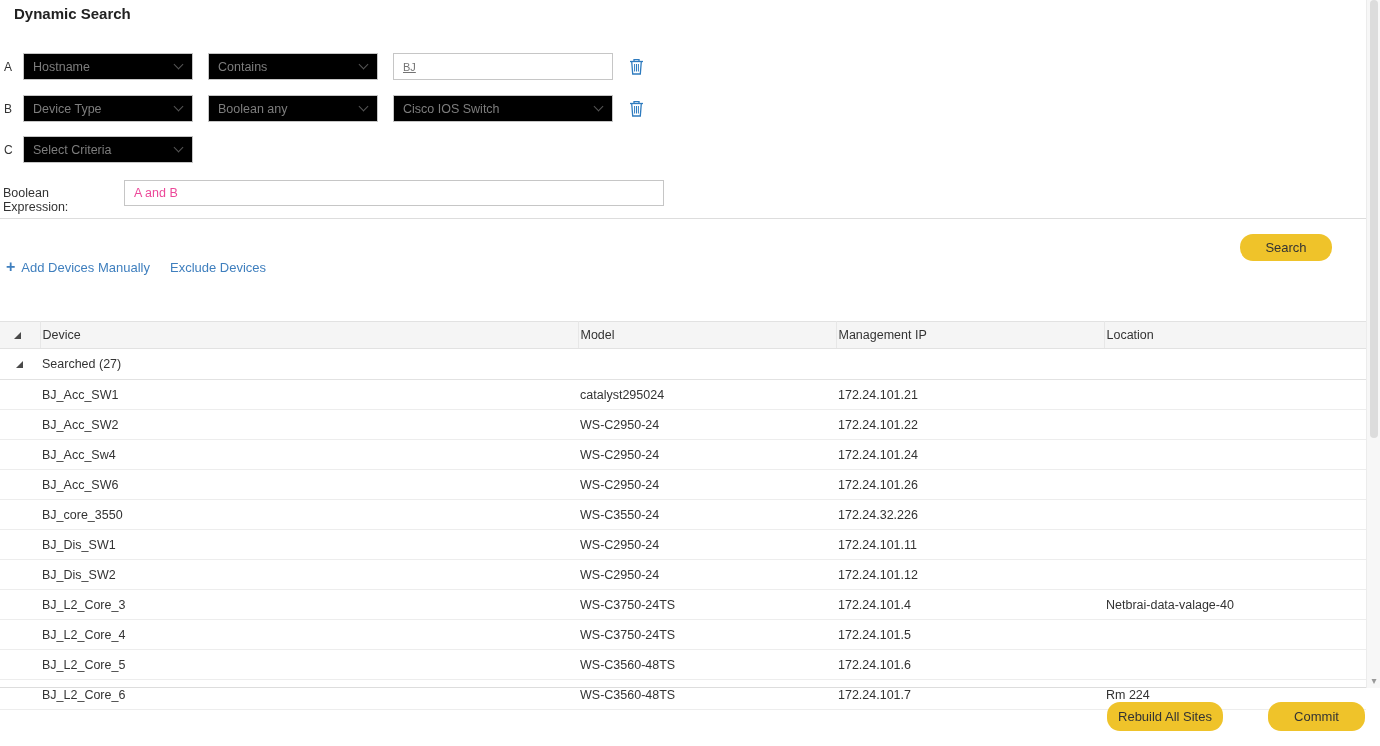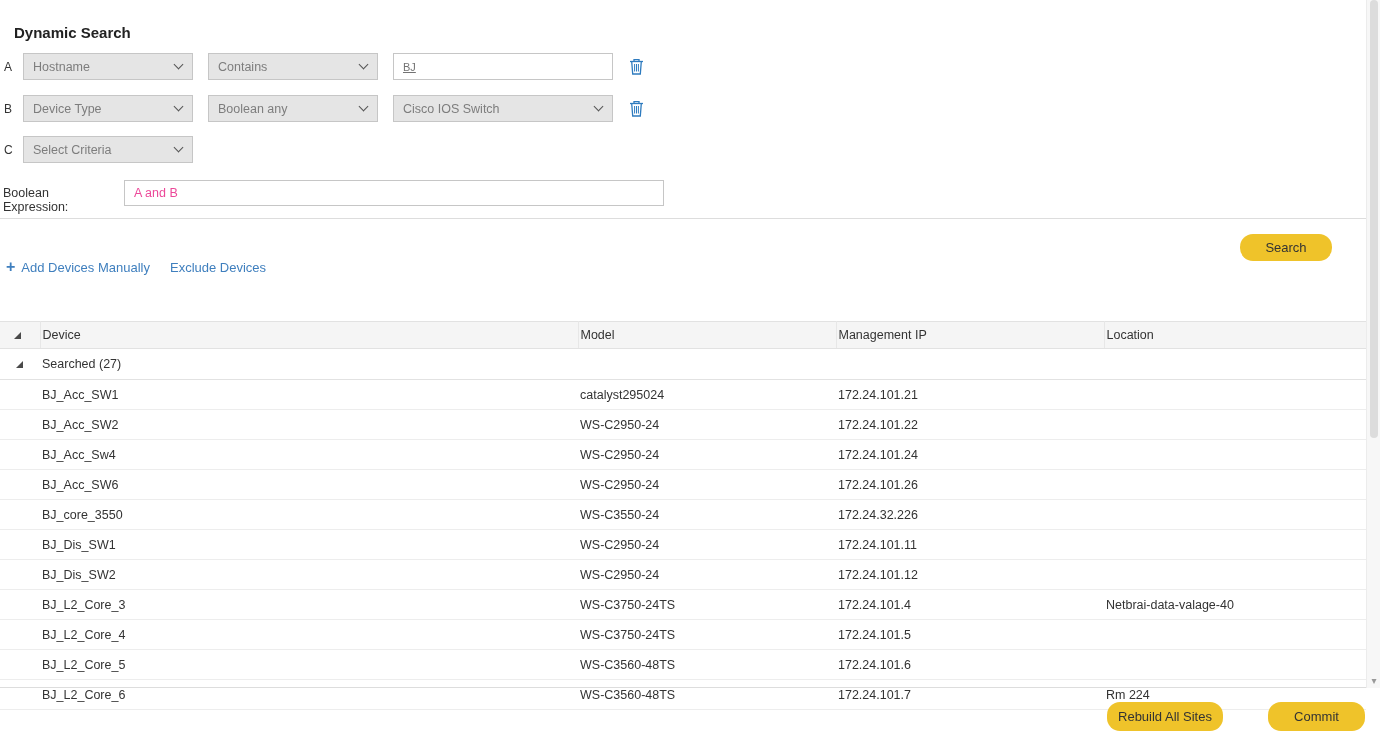--- a/index.html
+++ b/index.html
@@ -5,29 +5,29 @@
   * { margin:0; padding:0; box-sizing:border-box; }
   html,body { width:1380px; height:746px; }
   body {
     font-family:"Liberation Sans", sans-serif;
     background:#fff; color:#333; overflow:hidden; position:relative;
     font-size:13px;
   }
 
   
   .page-title {
-    position:absolute; top:24px; left:14px;
+    position:absolute; top:5px; left:14px;
     font-size:15px; font-weight:bold; color:#222;
   }
   .crit-row { position:absolute; left:0; height:27px; display:flex; align-items:center; }
   .crit-row .row-label { position:absolute; left:4px; width:16px; font-size:12px; color:#333; }
   .row-a { top:53px; } .row-b { top:95px; } .row-c { top:136px; }
 
   .select-box {
-    position:absolute; height:27px; border:1px solid #c6c6c6; background:#e5e5e5;
+    position:absolute; height:27px; border:1px solid #c6c6c6; background:#000000;
     display:flex; align-items:center; justify-content:space-between;
     padding:0 10px 0 9px; font-size:12.5px; color:#7d7d7d; cursor:pointer;
   }
   .sel-1 { left:23px;  width:170px; }
   .sel-2 { left:208px; width:170px; }
   .sel-3 { left:393px; width:220px; }
   .chev {
     width:7px; height:7px; border-right:1.6px solid #555; border-bottom:1.6px solid #555;
     transform:rotate(45deg); margin-top:-4px; flex:0 0 auto;
   }

